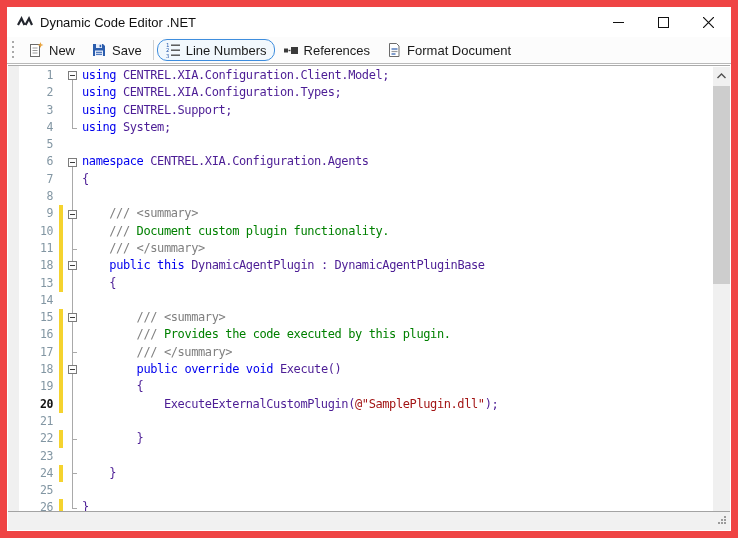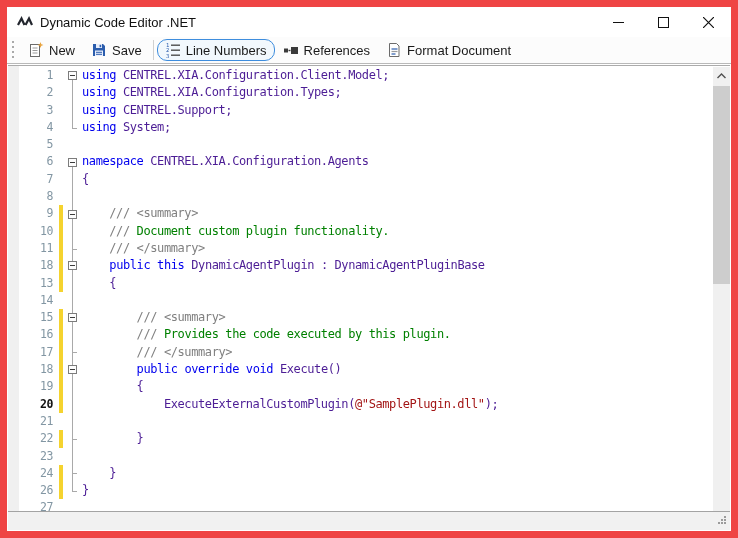--- a/index.html
+++ b/index.html
@@ -373,20 +373,28 @@
           <div class="chg-cell">
             <div class="chg-bar"></div>
           </div>
           <div class="fold-cell">
             <div class="fv"></div>
             <div class="ftick"></div>
           </div>
           <div class="codetext"><span class="seg-p">    }</span></div>
         </div>
         <div class="code-row">
+          <div class="ln">25</div>
+          <div class="chg-cell"></div>
+          <div class="fold-cell">
+            <div class="fv"></div>
+          </div>
+          <div class="codetext"></div>
+        </div>
+        <div class="code-row">
           <div class="ln">26</div>
           <div class="chg-cell">
             <div class="chg-bar"></div>
           </div>
           <div class="fold-cell">
             <div class="fvt"></div>
             <div class="ftick"></div>
           </div>
           <div class="codetext"><span class="seg-p">}</span></div>
         </div>

